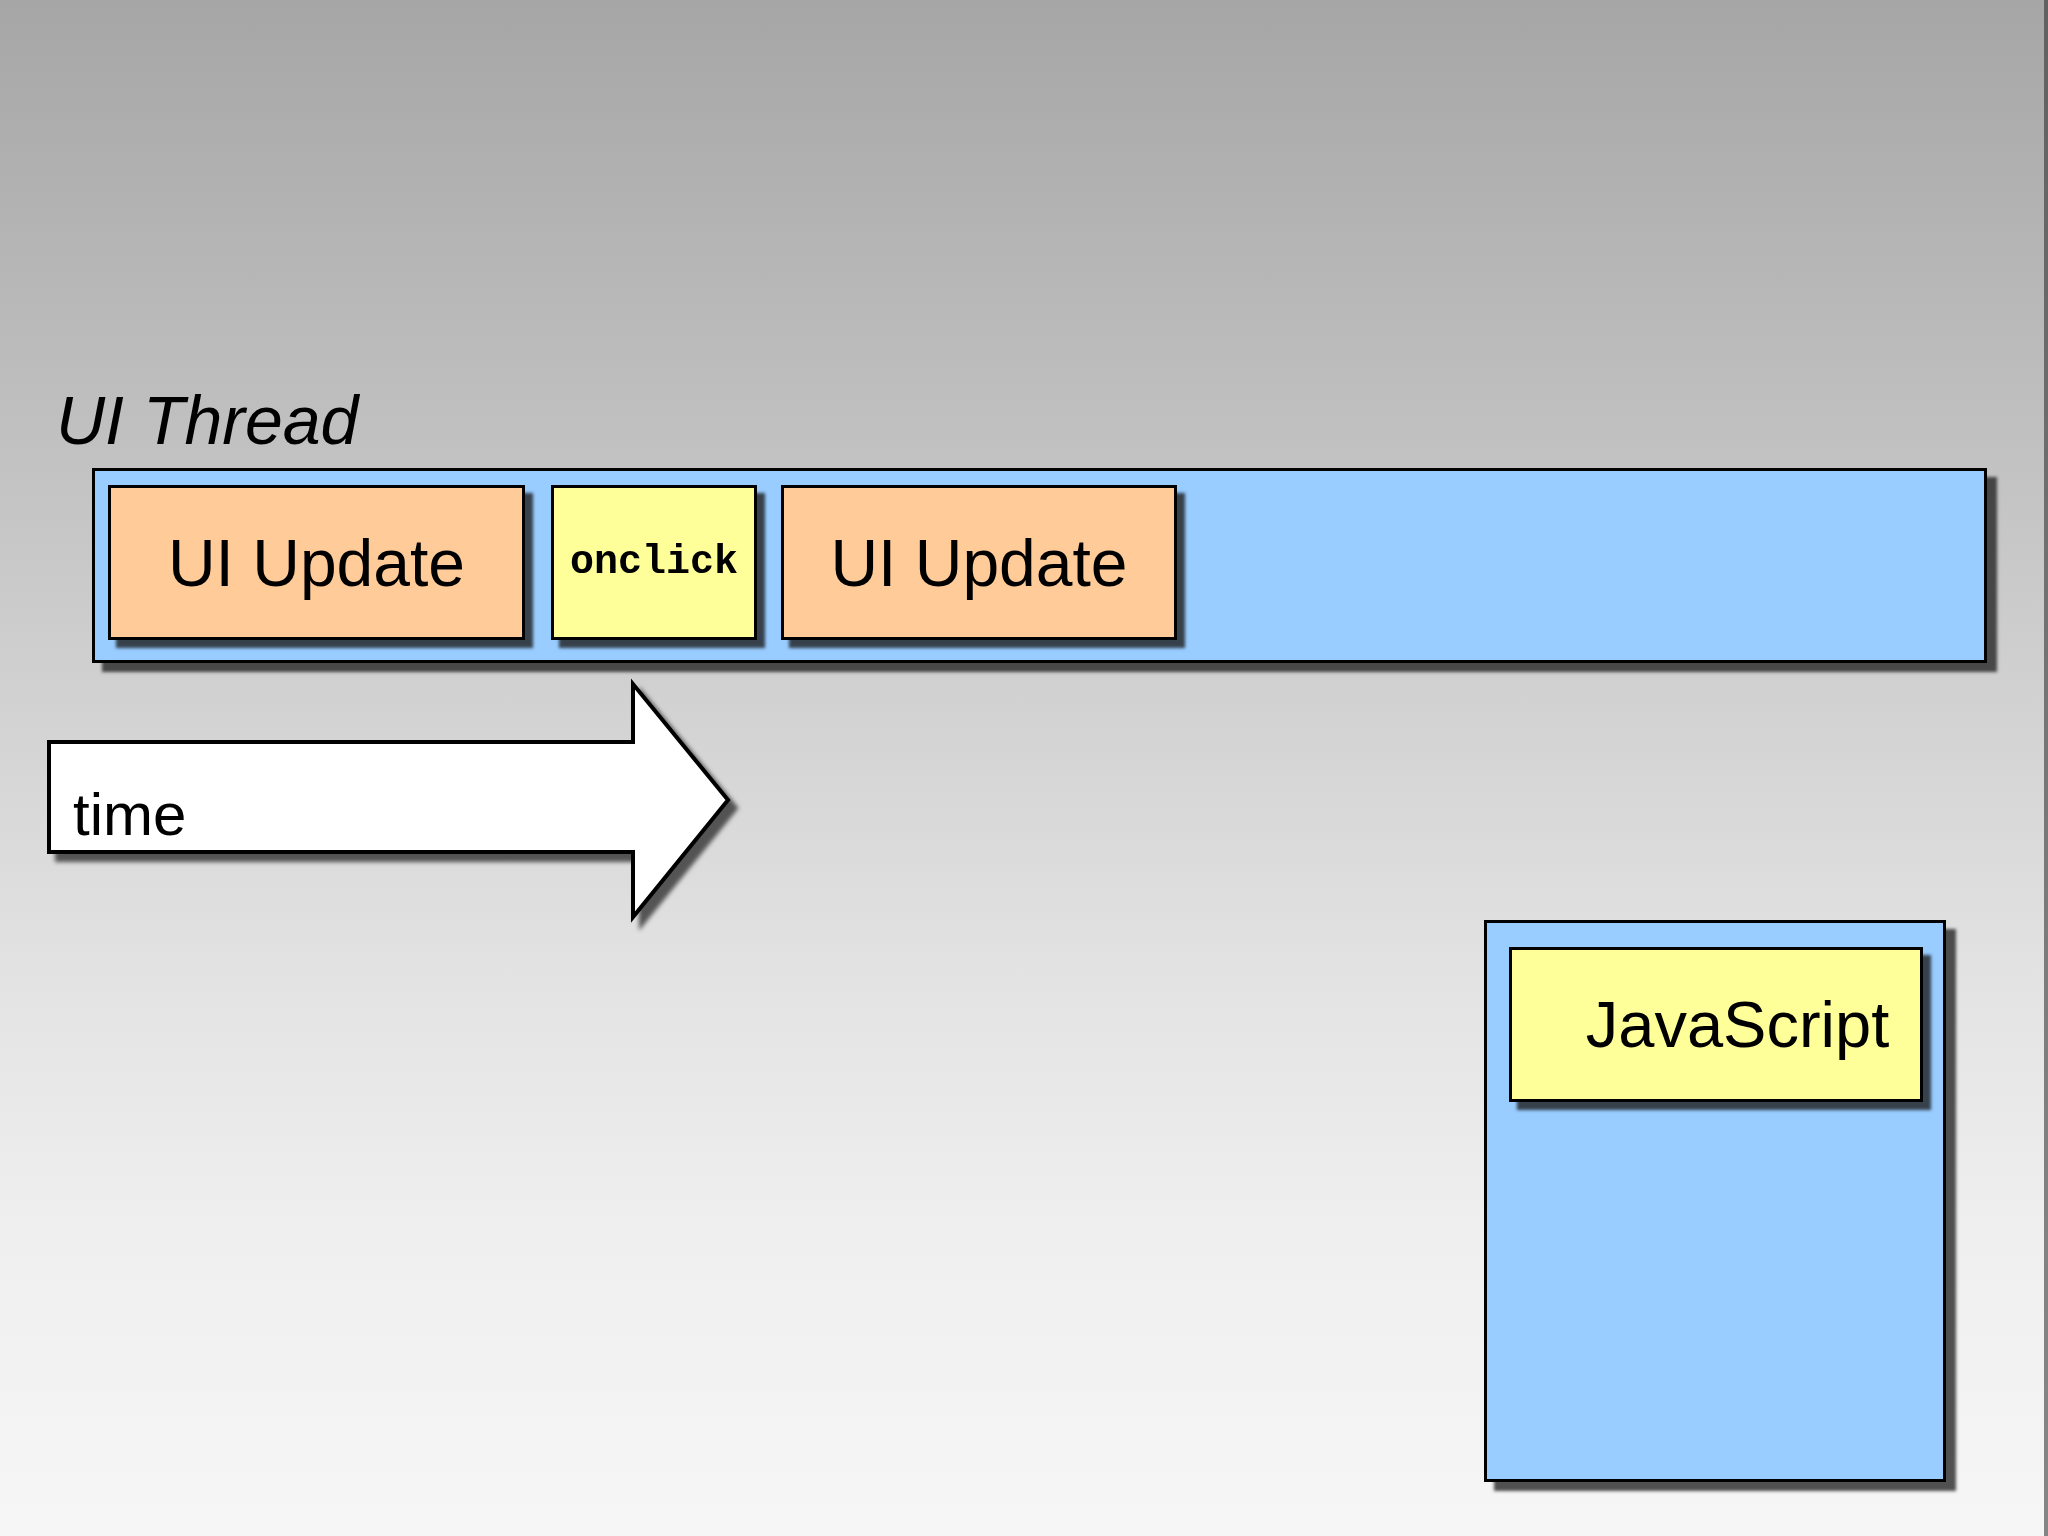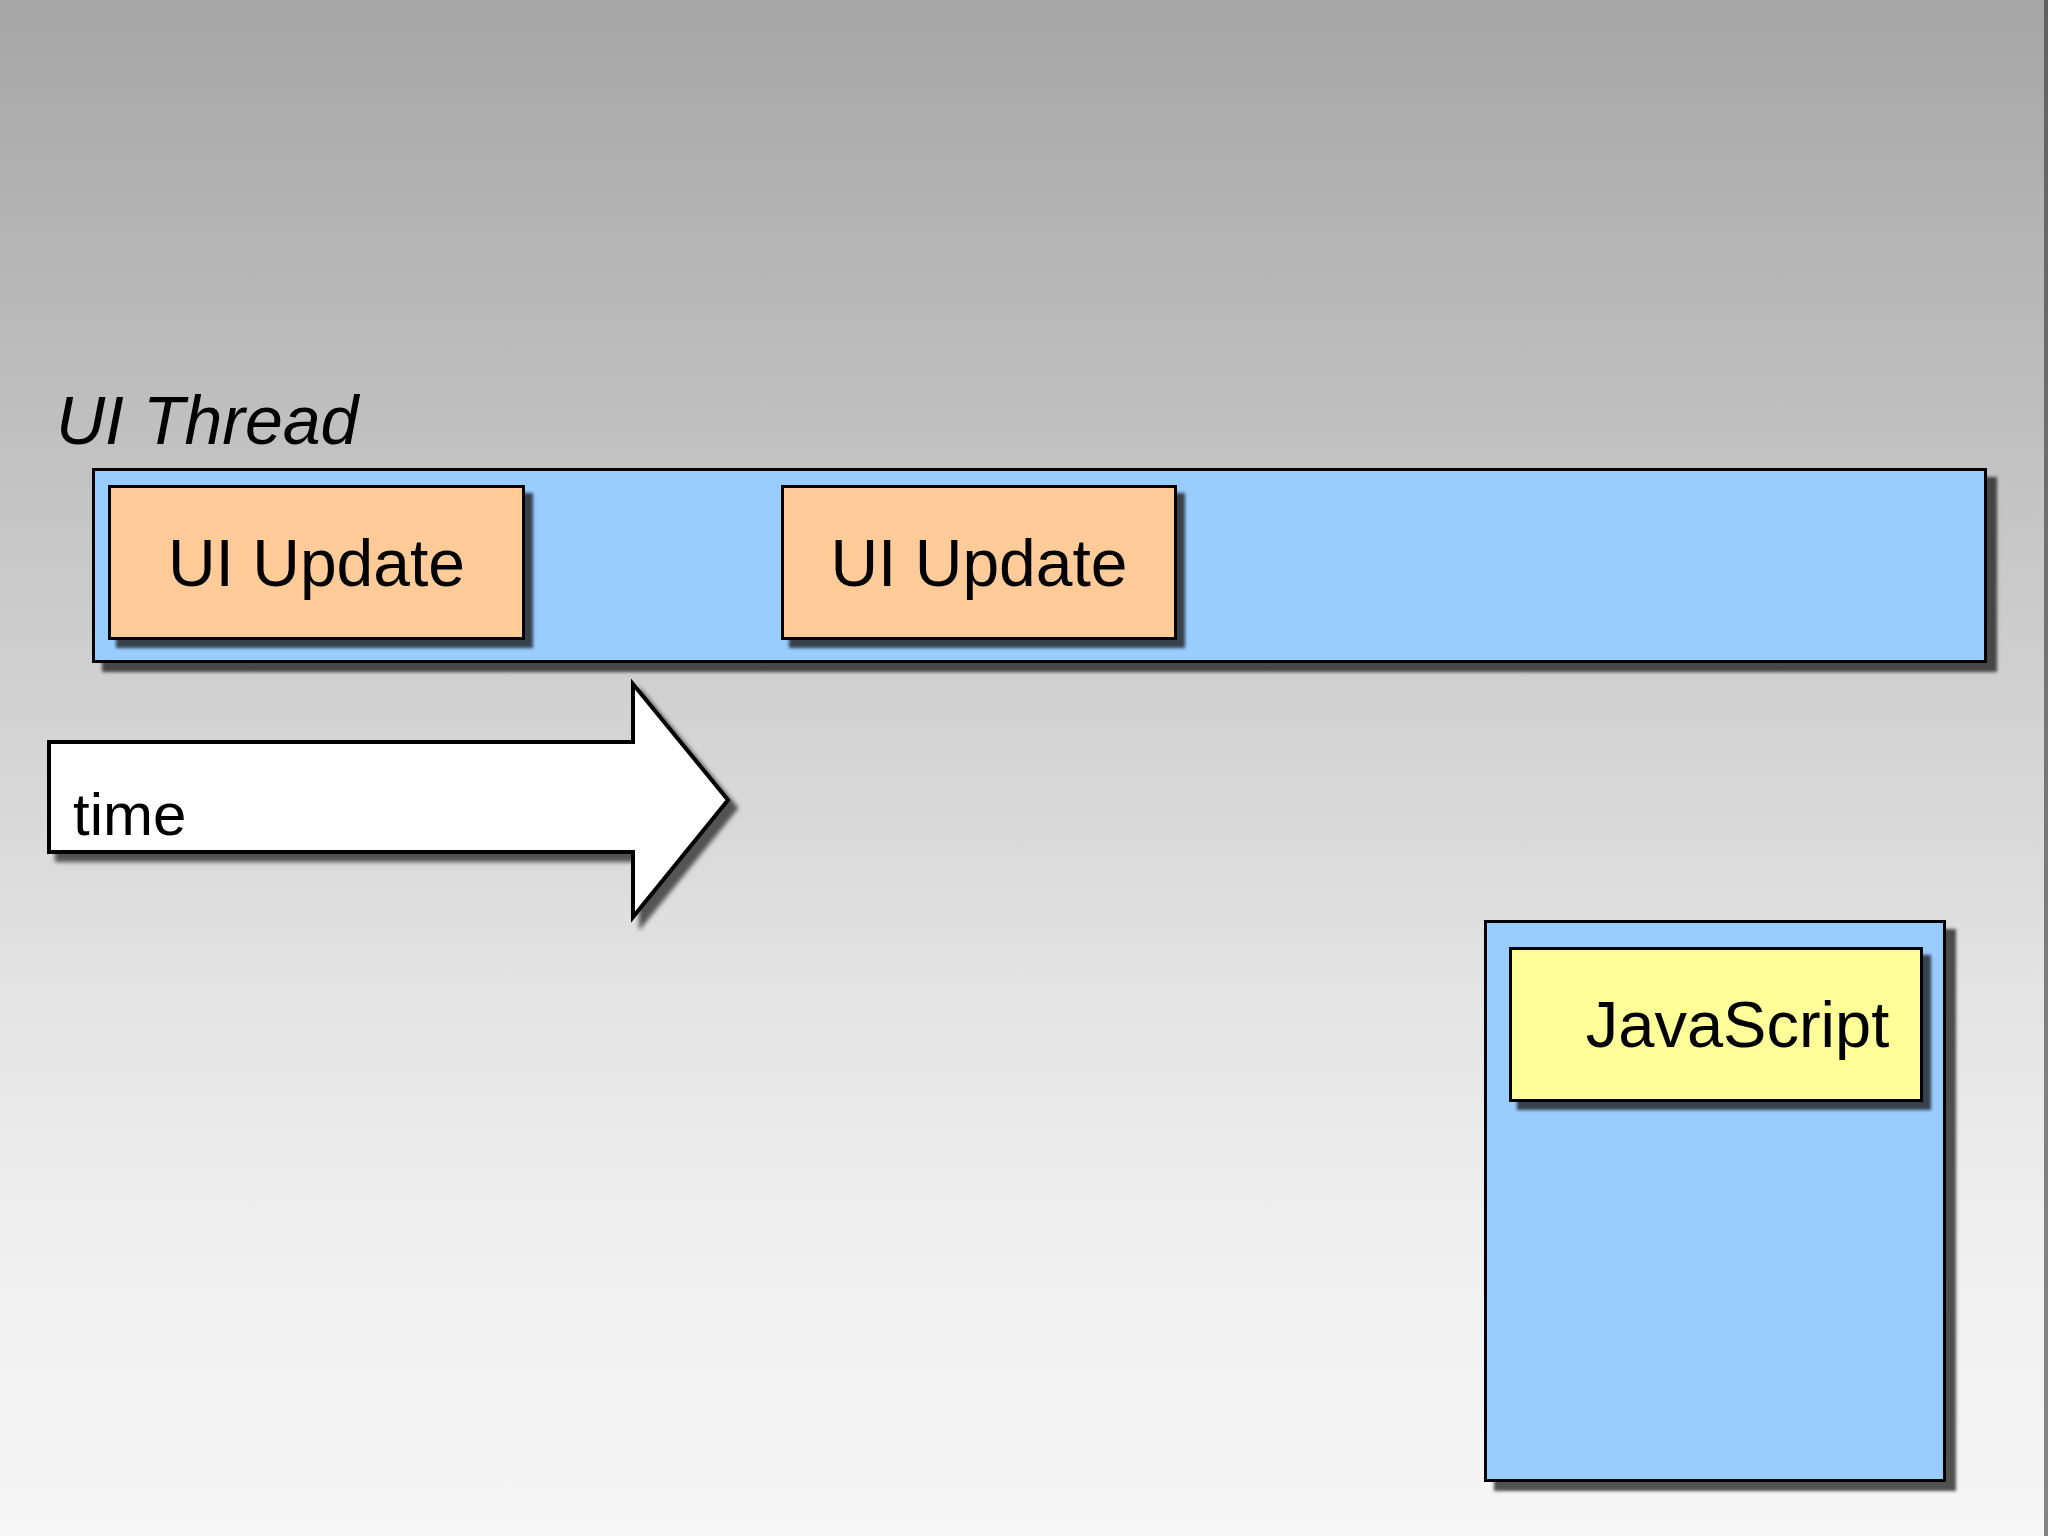--- a/index.html
+++ b/index.html
@@ -114,20 +114,23 @@
 
 <div class="slide">
 
 
   <div class="section-label thread-label">UI Thread</div>
 
   <div class="thread-bar" style="background-color: rgb(153, 204, 255);">
     <div class="block b1" style="background-color: rgb(255, 204, 153);">
       <span class="block-text">UI Update</span>
     </div>
+    <div class="block b2" style="background-color: rgb(255, 255, 153);">
+      <span class="block-text">onclick</span>
+    </div>
     <div class="block b3" style="background-color: rgb(255, 204, 153);">
       <span class="block-text">UI Update</span>
     </div>
   </div>
 
   <svg class="time-arrow" width="710" height="260" viewBox="0 0 710 260">
     <polygon fill="#ffffff" points="14,72 598,72 598,14 693,130 598,247 598,182 14,182"></polygon>
     <text x="38" y="165">time</text>
   </svg>
 

